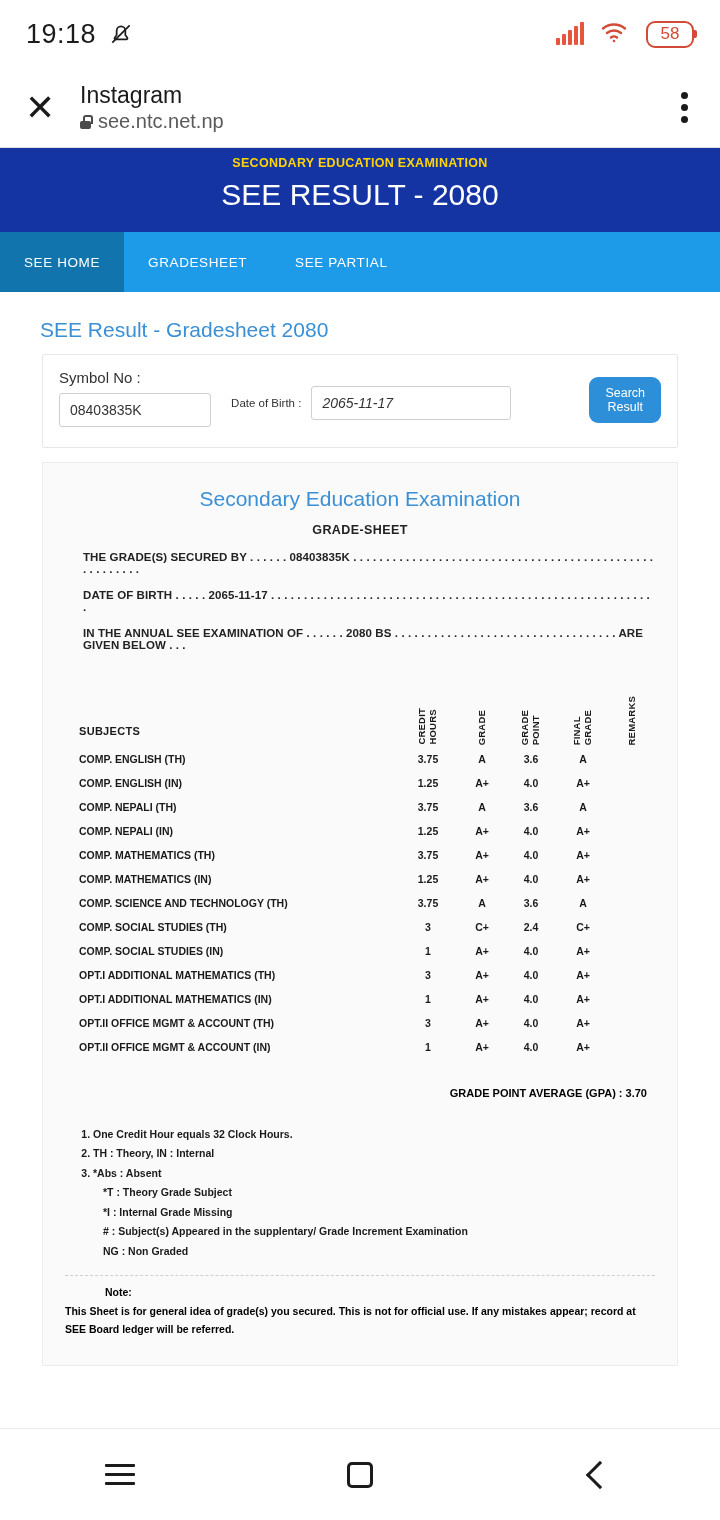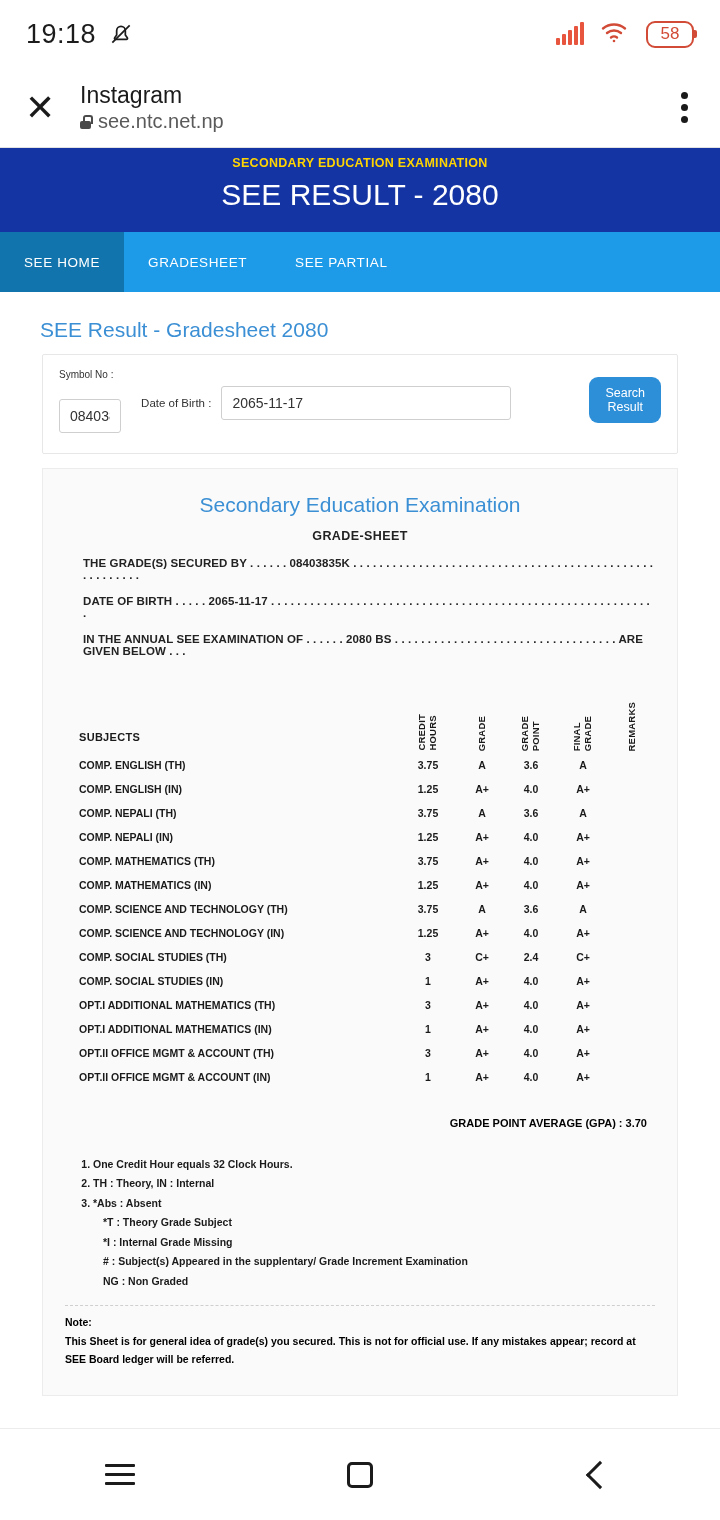--- a/index.html
+++ b/index.html
@@ -62,30 +62,30 @@
   }
   .nav-item.active { background:#1174AD; }
 
   .content { padding: 0 10px; }
   .h1 { color:#3B8FD4; font-size: 21px; font-weight: normal; padding: 26px 30px 12px; }
 
   .search-panel {
     margin: 0 32px; background:#fff; border:1px solid #e7e7e7; border-radius:2px;
     padding: 14px 16px 20px; display:flex; align-items:flex-start; gap: 20px;
   }
-  .field-label { font-size: 10px; color:#333; margin-bottom: 19px; }
+  .field-label { font-size: 15px; color:#333; margin-bottom: 7px; }
   .txt-input {
     border:1px solid #cfcfcf; border-radius:3px; height: 34px; padding: 0 10px;
     font-size: 14px; color:#333; font-family:"Liberation Sans", sans-serif; background:#fff;
   }
   .sym-col { width: 192px; }
   .sym-col .txt-input { width: 100%; }
   .dob-row { display:flex; align-items:center; gap: 10px; padding-top: 14px; }
   .dob-label { font-size: 11.5px; color:#333; white-space:nowrap; }
-  .dob-input { width: 290px; }
+  .dob-input { width: 200px; font-style: italic; }
   .btn-primary {
     background:#2E8FD9; color:#fff; border:none; border-radius:9px;
     font-size: 12.5px; padding: 9px 16px; margin: 8px 0 0 2px; cursor:pointer;
     font-family:"Liberation Sans", sans-serif;
   }
   .dob-block { display:flex; flex-direction:row; }
   .dob-btn-wrap { display:flex; padding-left: 76px; }
 
   .sheet {
     margin: 14px 32px 0; background:#FAFAFA; border:1px solid #ececec;
@@ -109,21 +109,21 @@
   table.grade td.num { text-align:center; font-weight:bold; font-size: 10.5px; }
   .col-ch { width: 62px; } .col-gr { width: 46px; } .col-gp { width: 52px; } .col-fg { width: 52px; } .col-rm { width: 46px; }
 
   .gpa-line { text-align:right; font-size: 11px; font-weight:bold; margin-top: 28px; padding-right: 8px; }
 
   .notes { margin-top: 26px; padding-left: 8px; }
   .notes li, .notes div { font-size: 10.5px; font-weight:bold; color:#1a1a1a; line-height: 1.85; }
   .notes ol { padding-left: 20px; }
   .notes .indent { padding-left: 30px; }
   .rule { border-top: 1px dashed #cfcfcf; margin: 14px 0 10px; }
-  .note-head { font-size: 10.5px; font-weight:bold; }
+  .note-head { font-size: 10.5px; font-weight:bold;margin-left:40px; }
   .note-body { font-size: 10.5px; font-weight:bold; line-height:1.7; margin-top:5px; }
 
   
   .navbtns {
     height: 92px; flex: 0 0 92px; background:#fff;
     display:flex; align-items:center; justify-content: space-around;
     border-top: 1px solid #ececec;
   }
   .navbtn { color:#1b1b1b; cursor:pointer; display:flex; align-items:center; justify-content:center; width: 80px; height: 60px;}
   .sq { width: 26px; height: 26px; border: 3px solid #1b1b1b; border-radius: 5px; }
@@ -287,28 +287,20 @@
             </tr>
             <tr>
               <td class="subject">COMP. SCIENCE AND TECHNOLOGY (TH)</td>
               <td class="num">3.75</td>
               <td class="num">A</td>
               <td class="num">3.6</td>
               <td class="num">A</td>
               <td class="num"></td>
             </tr>
             <tr>
-              <td class="subject">COMP. SCIENCE AND TECHNOLOGY (IN)</td>
-              <td class="num">1.25</td>
-              <td class="num">A+</td>
-              <td class="num">4.0</td>
-              <td class="num">A+</td>
-              <td class="num"></td>
-            </tr>
-            <tr>
               <td class="subject">COMP. SOCIAL STUDIES (TH)</td>
               <td class="num">3</td>
               <td class="num">C+</td>
               <td class="num">2.4</td>
               <td class="num">C+</td>
               <td class="num"></td>
             </tr>
             <tr>
               <td class="subject">COMP. SOCIAL STUDIES (IN)</td>
               <td class="num">1</td>

